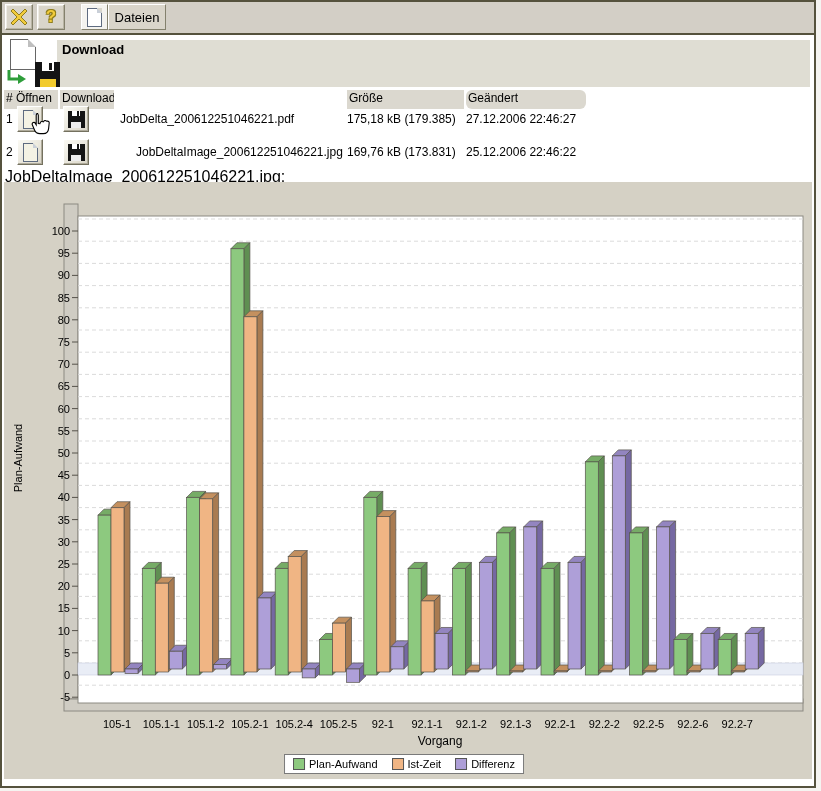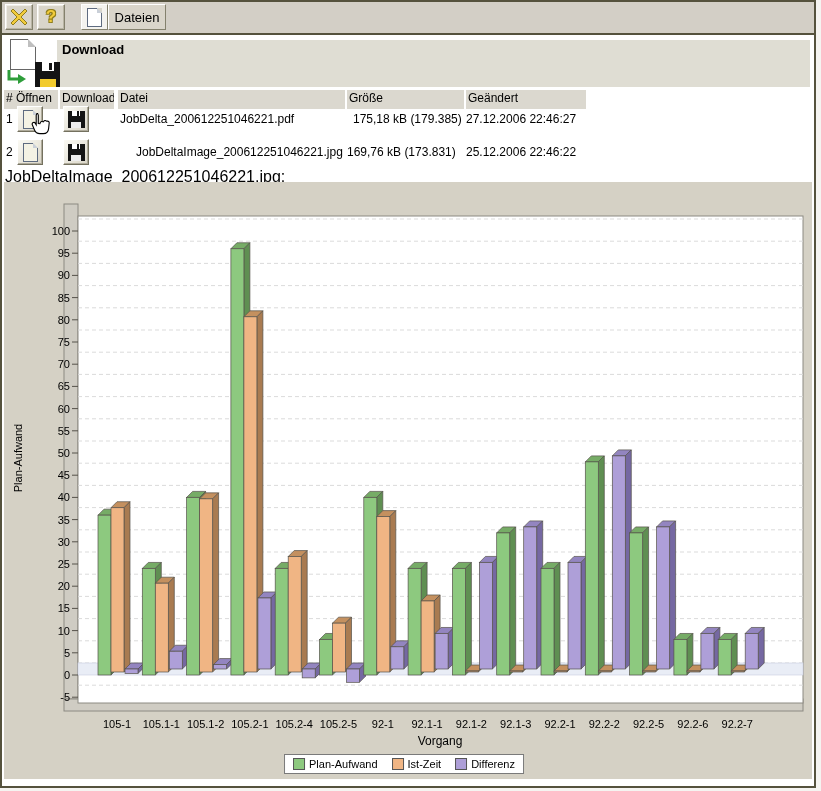--- a/index.html
+++ b/index.html
@@ -78,37 +78,36 @@
   </svg>
   <div class="floppy" style="position:absolute;left:33px;top:60px;width:25px;height:25px;">
     <span class="shutter"></span>
       <span class="slot"></span>
       <span class="label" style="background:#F2CB2E;"></span>
   </div>
   <div class="hdr-title">Download</div>
 
   <div class="hcell" style="left:2px;width:54px;"># Öffnen</div>
   <div class="hcell" style="left:58px;width:54px;">Download</div>
-  <div class="hcell" style="left:116px;width:227px;">Datei</div>
   <div class="hcell" style="left:345px;width:117px;">Größe</div>
-  <div class="hcell" style="left:464px;width:120px;">Geändert</div>
+  <div class="hcell" style="left:464px;width:120px;border-radius:6px;">Geändert</div>
 
   <div class="cell-text" style="left:4px;top:110px;">1</div>
   <button class="row-btn" style="left:15px;top:104px;">
     <span class="doc-icon" style="--fold:#EDEBDF;background:#F4F2E4;"></span>
   </button>
   <button class="row-btn" style="left:61px;top:104px;">
     <span class="floppy" style="width:17px;height:17px;">
       <span class="shutter"></span>
         <span class="slot"></span>
         <span class="label" style="background:#EDEDED;"></span>
     </span>
   </button>
   <div class="cell-text" style="left:118px;top:110px;">JobDelta_200612251046221.pdf</div>
-  <div class="cell-text" style="left:345px;top:110px;margin-left:6px;">175,18 kB (179.385)</div>
+  <div class="cell-text" style="left:345px;top:110px;">175,18 kB (179.385)</div>
   <div class="cell-text" style="left:464px;top:110px;">27.12.2006 22:46:27</div>
 
   <div class="cell-text" style="left:4px;top:143px;">2</div>
   <button class="row-btn" style="left:15px;top:137px;">
     <span class="doc-icon" style="--fold:#EDEBDF;background:#F4F2E4;"></span>
   </button>
   <button class="row-btn" style="left:61px;top:137px;">
     <span class="floppy" style="width:17px;height:17px;">
       <span class="shutter"></span>
         <span class="slot"></span>

